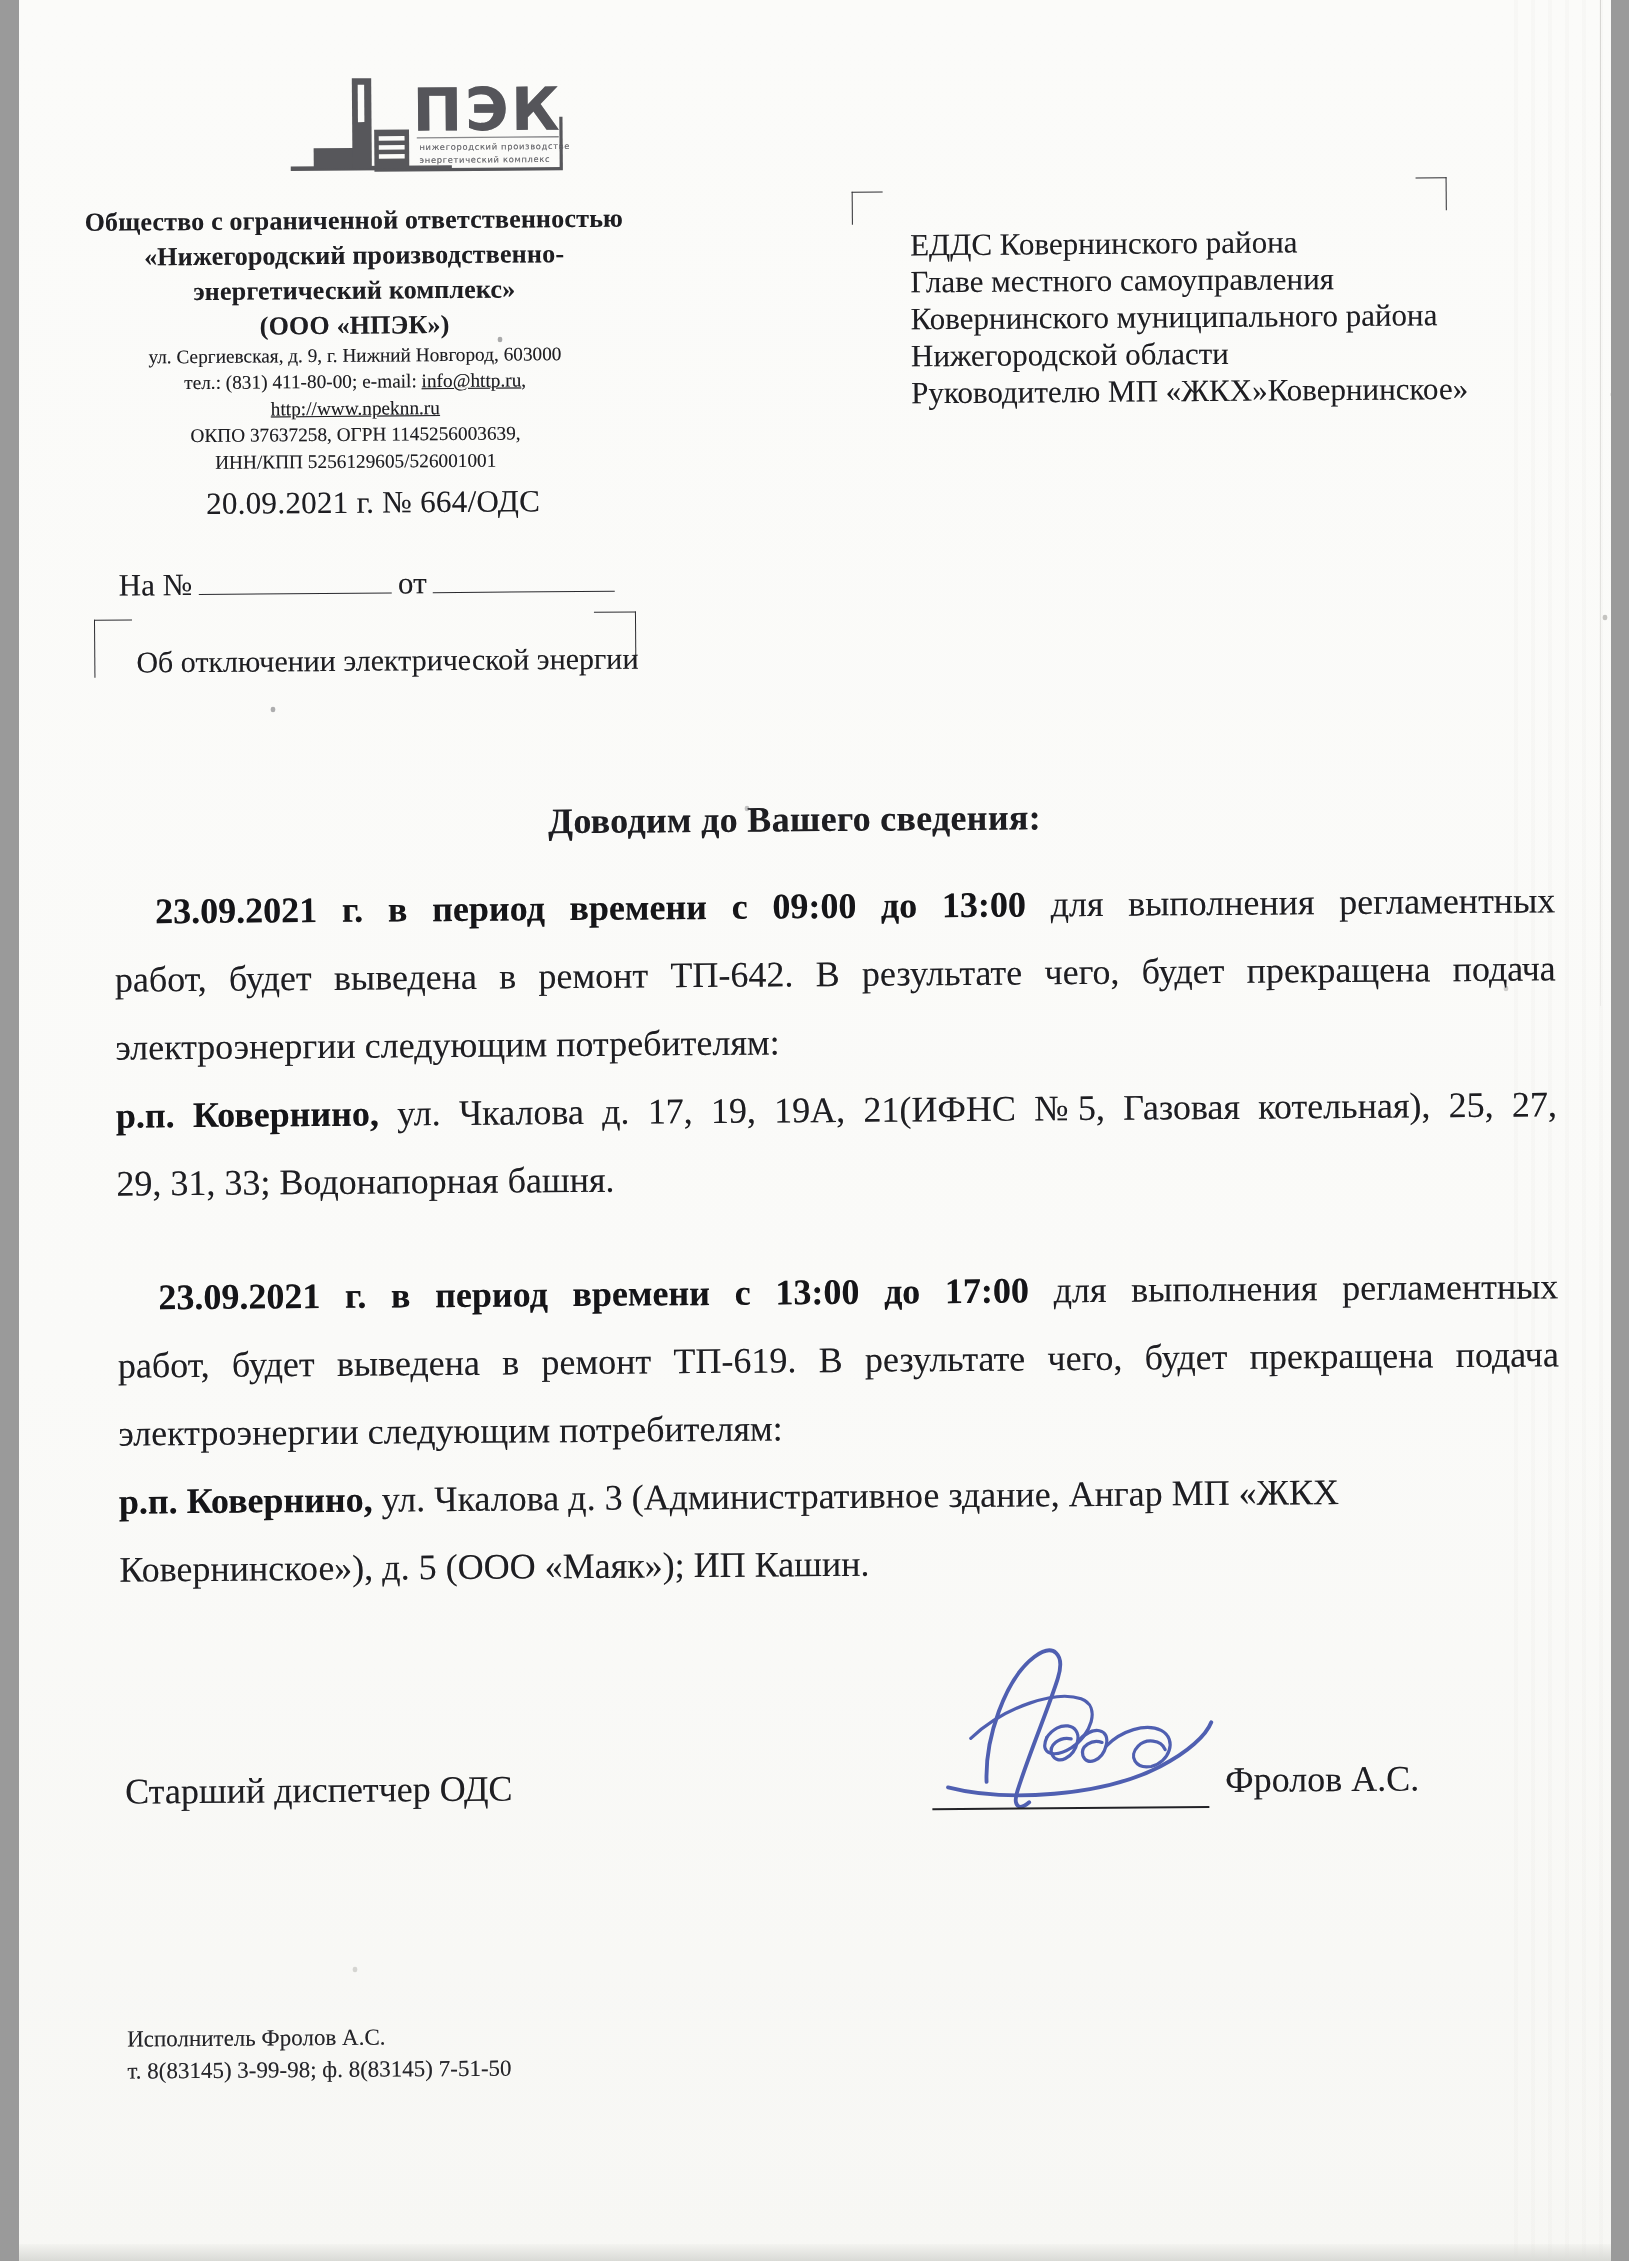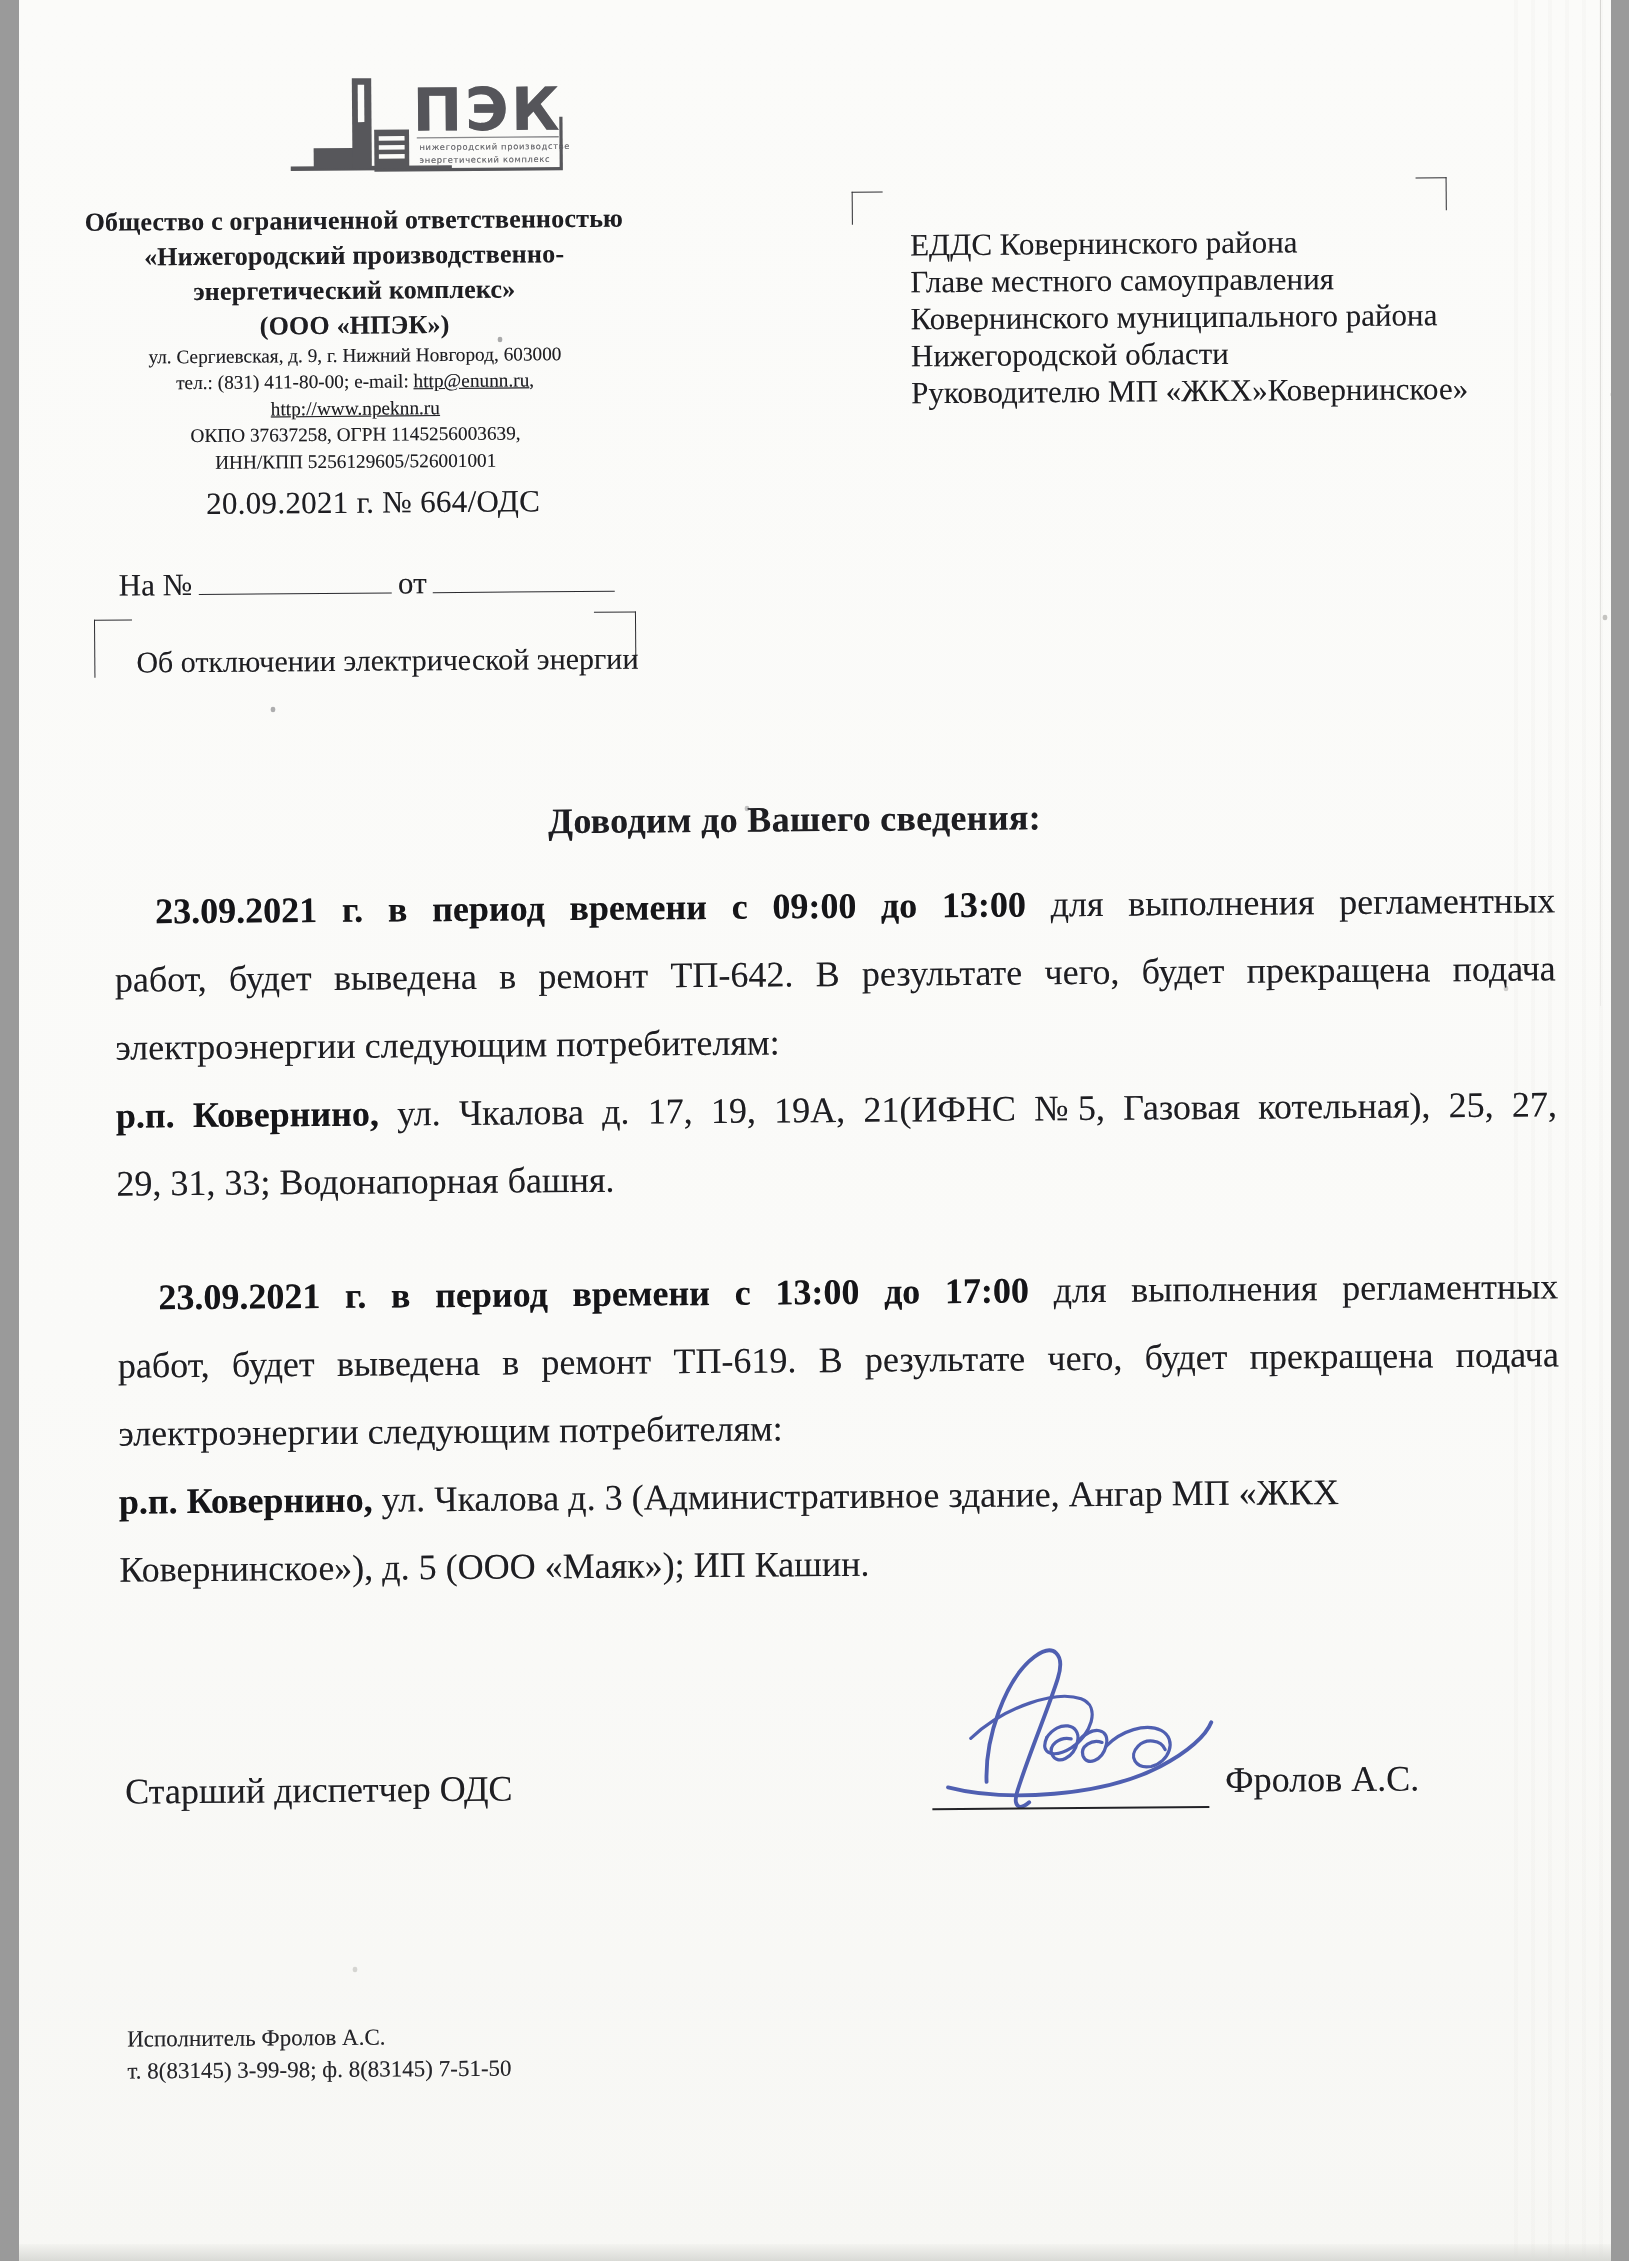--- a/index.html
+++ b/index.html
@@ -158,21 +158,21 @@
         <text x="200" y="136" font-family="DejaVu Sans, sans-serif" font-size="13" letter-spacing="1" fill="#6b6b70">энергетический комплекс</text>
       </svg>
 
       <div class="org-line">Общество с ограниченной ответственностью</div>
       <div class="org-line">«Нижегородский производственно-</div>
       <div class="org-line">энергетический комплекс»</div>
       <div class="org-line">(ООО «НПЭК»)</div>
 
       <div class="addr-line">ул. Сергиевская, д. 9, г. Нижний  Новгород, 603000</div>
       <div class="addr-line">
-        <span>тел.: (831) 411-80-00; e-mail: </span><span class="u">http@enunn.ru</span><span>,</span>
+        <span>тел.: (831) 411-80-00; e-mail: </span><span class="u">info@http.ru</span><span>,</span>
       </div>
       <div class="addr-line u">http://www.npeknn.ru</div>
       <div class="addr-line">ОКПО 37637258, ОГРН 1145256003639,</div>
       <div class="addr-line">ИНН/КПП 5256129605/526001001</div>
     </div>
 
     <div class="date-line ink">20.09.2021 г.  № 664/ОДС</div>
 
     <div class="bracket br-tl" style="left:840px;top:192px;width:30px;height:32px;"></div>
     <div class="bracket br-tr" style="left:1404px;top:182px;width:30px;height:32px;"></div>

